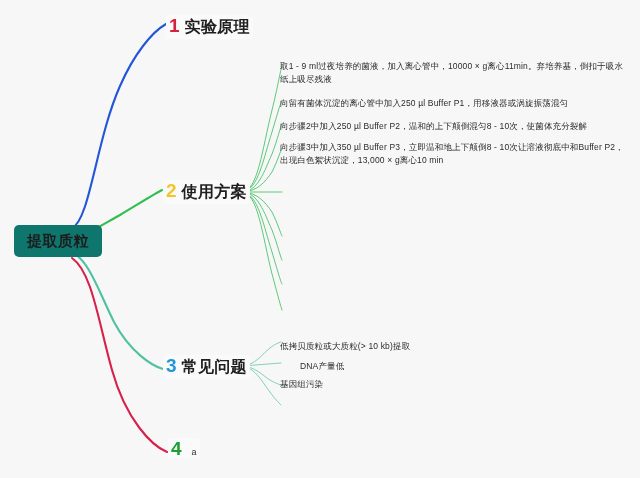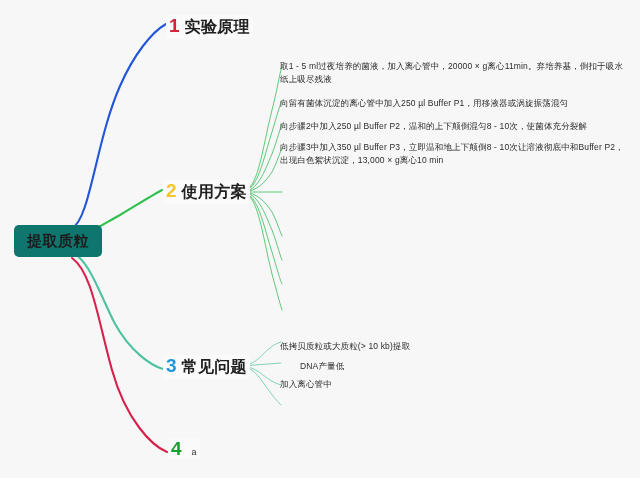--- a/index.html
+++ b/index.html
@@ -145,22 +145,22 @@
     <span class="num" style="color:#2196d8">3</span>
     <span class="label">常见问题</span>
   </div>
 
   <div class="branch" id="branch-4">
     <span class="num" style="color:#19a032">4</span>
     <span class="label"></span>
     <span class="sub-a">a</span>
   </div>
 
-  <div class="leaf wide" id="leaf-p1">取1 - 5 ml过夜培养的菌液，加入离心管中，20000 × g离心11min。弃培养基，倒扣于吸水纸上吸尽残液</div>
+  <div class="leaf wide" id="leaf-p1">取1 - 9 ml过夜培养的菌液，加入离心管中，10000 × g离心11min。弃培养基，倒扣于吸水纸上吸尽残液</div>
   <div class="leaf wide" id="leaf-p2">向留有菌体沉淀的离心管中加入250 µl Buffer P1，用移液器或涡旋振荡混匀</div>
   <div class="leaf wide" id="leaf-p3">向步骤2中加入250 µl Buffer P2，温和的上下颠倒混匀8 - 10次，使菌体充分裂解</div>
   <div class="leaf wide" id="leaf-p4">向步骤3中加入350 µl Buffer P3，立即温和地上下颠倒8 - 10次让溶液彻底中和Buffer P2，出现白色絮状沉淀，13,000 × g离心10 min</div>
 
   <div class="leaf narrow" id="leaf-q1">低拷贝质粒或大质粒(&gt; 10 kb)提取</div>
   <div class="leaf narrow" id="leaf-q2">DNA产量低</div>
-  <div class="leaf narrow" id="leaf-q3">加入离心管中</div>
+  <div class="leaf narrow" id="leaf-q3">基因组污染</div>
 
 </div>
 
 </body></html>

